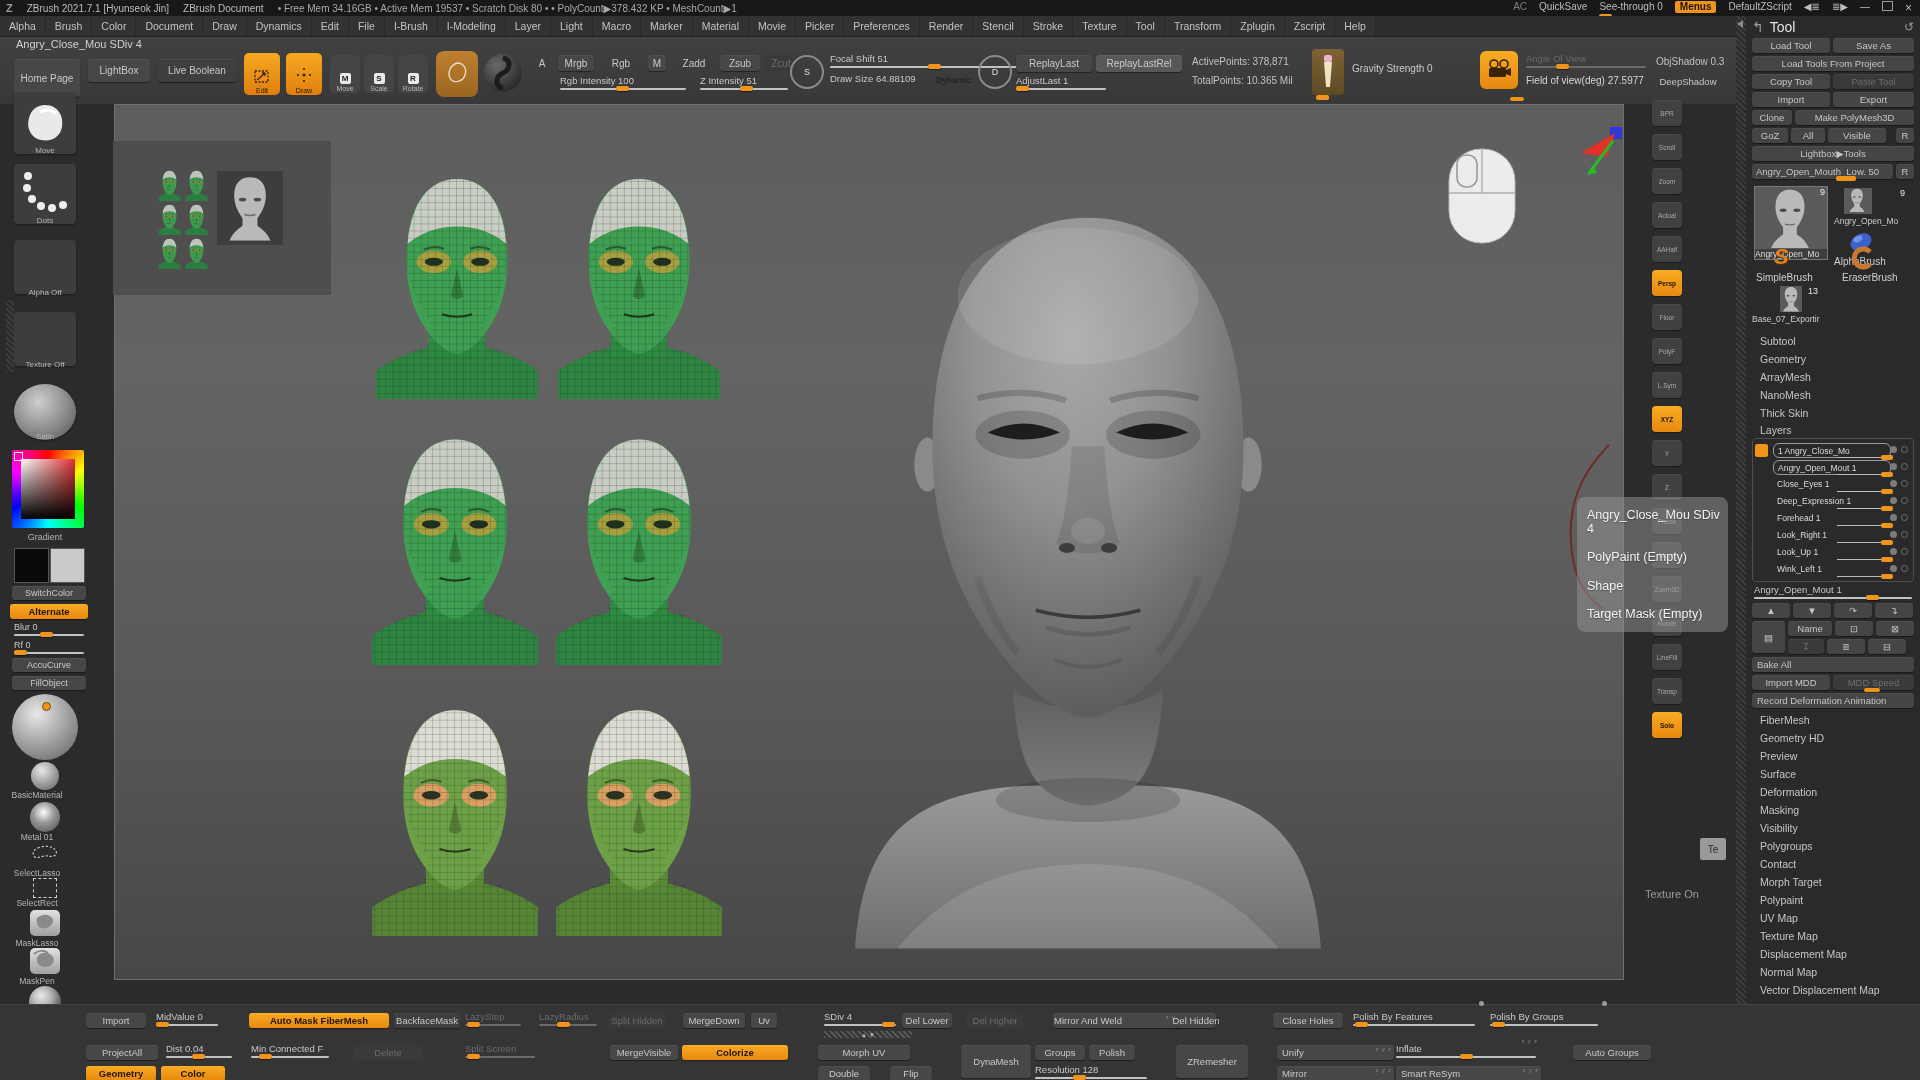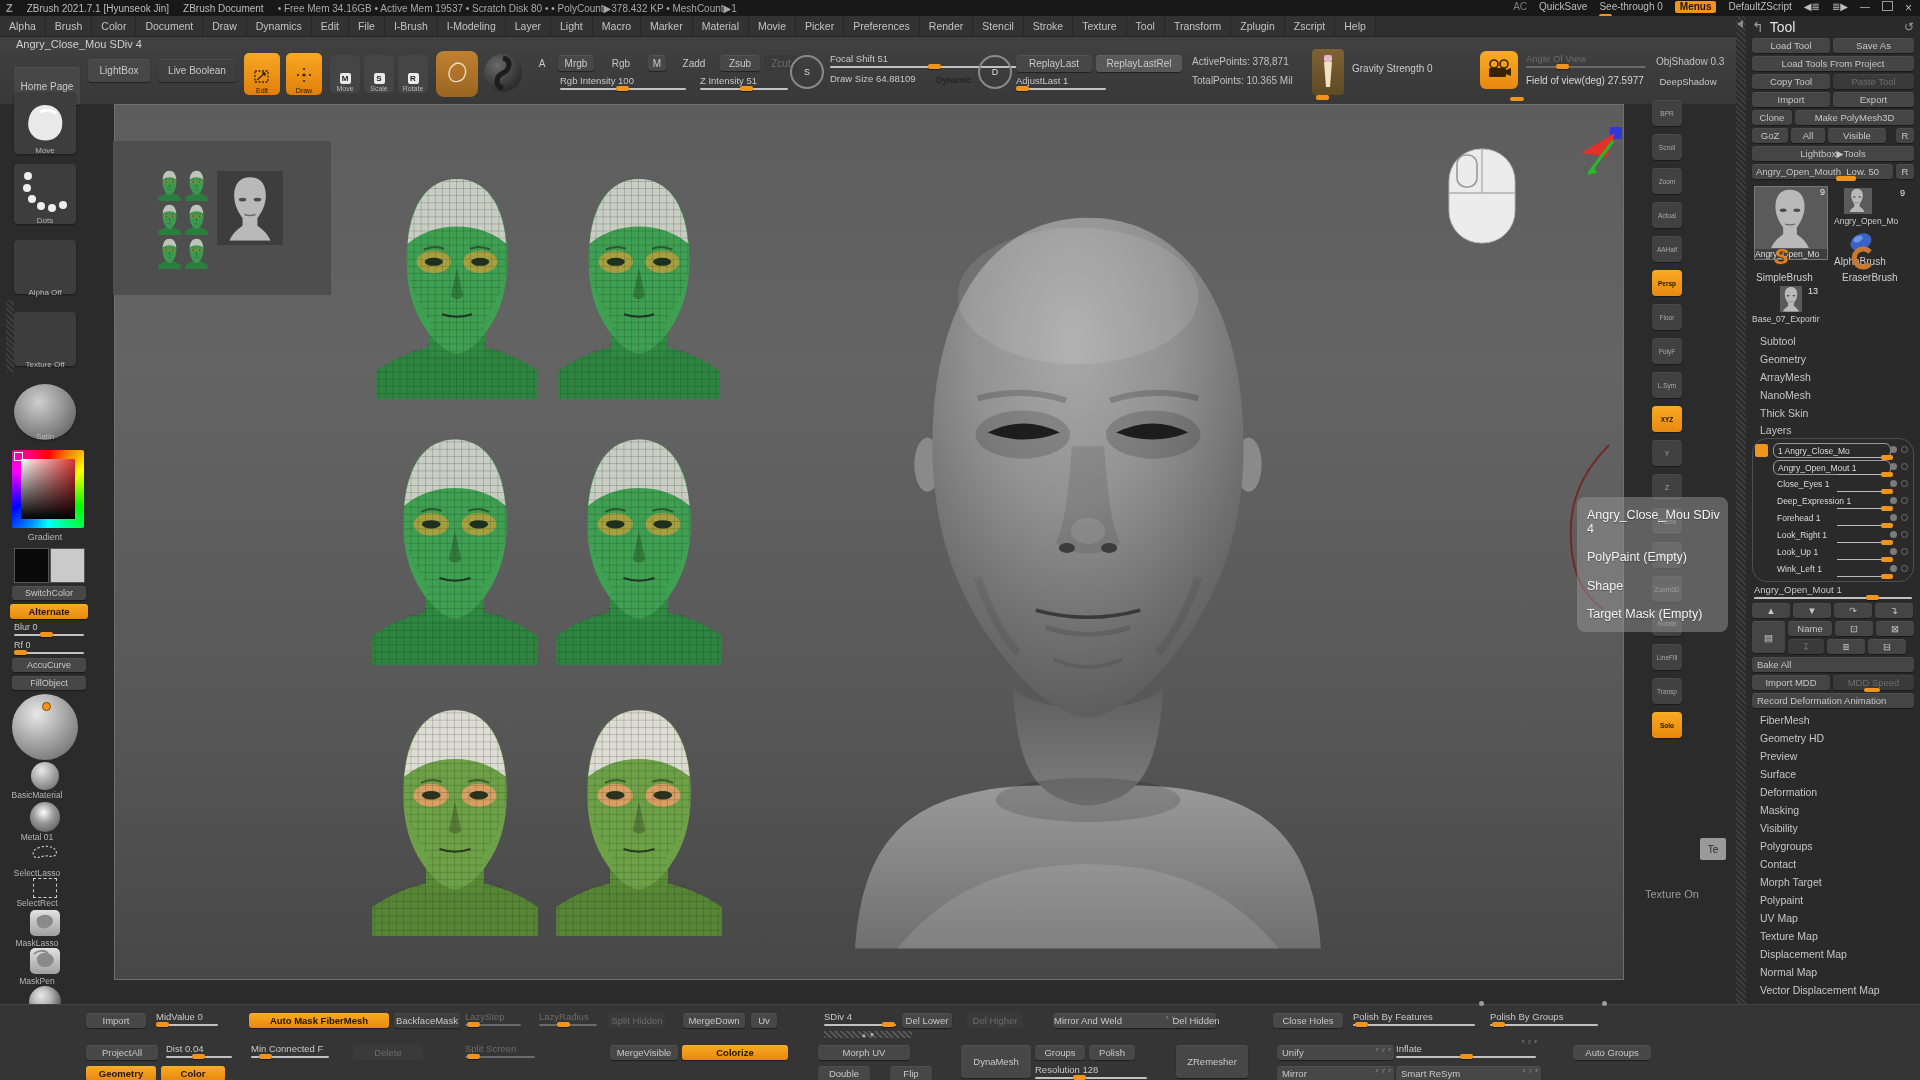--- a/index.html
+++ b/index.html
@@ -193,21 +193,21 @@
       <span class="mi">Tool</span>
       <span class="mi">Transform</span>
       <span class="mi">Zplugin</span>
       <span class="mi">Zscript</span>
       <span class="mi">Help</span>
 </div>
 
 <div id="topshelf">
   <div class="abs t11" style="left:16px;top:1px;color:#cfcfcf">Angry_Close_Mou SDiv 4</div>
 
-  <div class="btn abs" style="left:14px;top:30px;width:66px;height:38px">Home Page</div>
+  <div class="btn abs" style="left:14px;top:22px;width:66px;height:38px">Home Page</div>
   <div class="btn abs" style="left:88px;top:22px;width:62px;height:23px">LightBox</div>
   <div class="btn abs" style="left:158px;top:22px;width:78px;height:23px;background:#3f3f3f">Live Boolean</div>
 
   <div class="modebtn or" style="left:244px;top:16px;width:36px;height:42px">
     <svg width="20" height="20" viewBox="0 0 20 20">
           <rect x="3" y="5" width="13" height="11" fill="none" stroke="#3a2300" stroke-width="1.3" stroke-dasharray="2 1.5"></rect>
           <path d="M5 14 L13 7 M13 7 l-3 0 M13 7 l0 3" stroke="#3a2300" stroke-width="1.3" fill="none"></path>
         </svg>
     <span class="ml">Edit</span>
   </div>
@@ -623,21 +623,21 @@
 
   <div>
     <div class="sect">Subtool</div>
         <div class="sect">Geometry</div>
         <div class="sect">ArrayMesh</div>
         <div class="sect">NanoMesh</div>
         <div class="sect">Thick Skin</div>
   </div>
 
   <div class="sect" style="height:16px">Layers</div>
-  <div style="position:relative;border:1px solid #4e4e4e;border-radius:15px;padding:3px 2px 3px 0;margin-bottom:2px">
+  <div style="position:relative;border:1px solid #4e4e4e;border-radius:4px;padding:3px 2px 3px 0;margin-bottom:2px">
     <div class="abs" style="left:2px;top:5px;width:13px;height:13px;background:#f0941c;border-radius:2px"></div>
     <div>
 
         <div class="lrow sel">
           <span class="lname">1 Angry_Close_Mo</span>
           <span class="lsl">
               <i></i>
             </span>
           <span class="ldot" style="right:14px"></span>
           <span class="ldot o" style="right:3px"></span>

